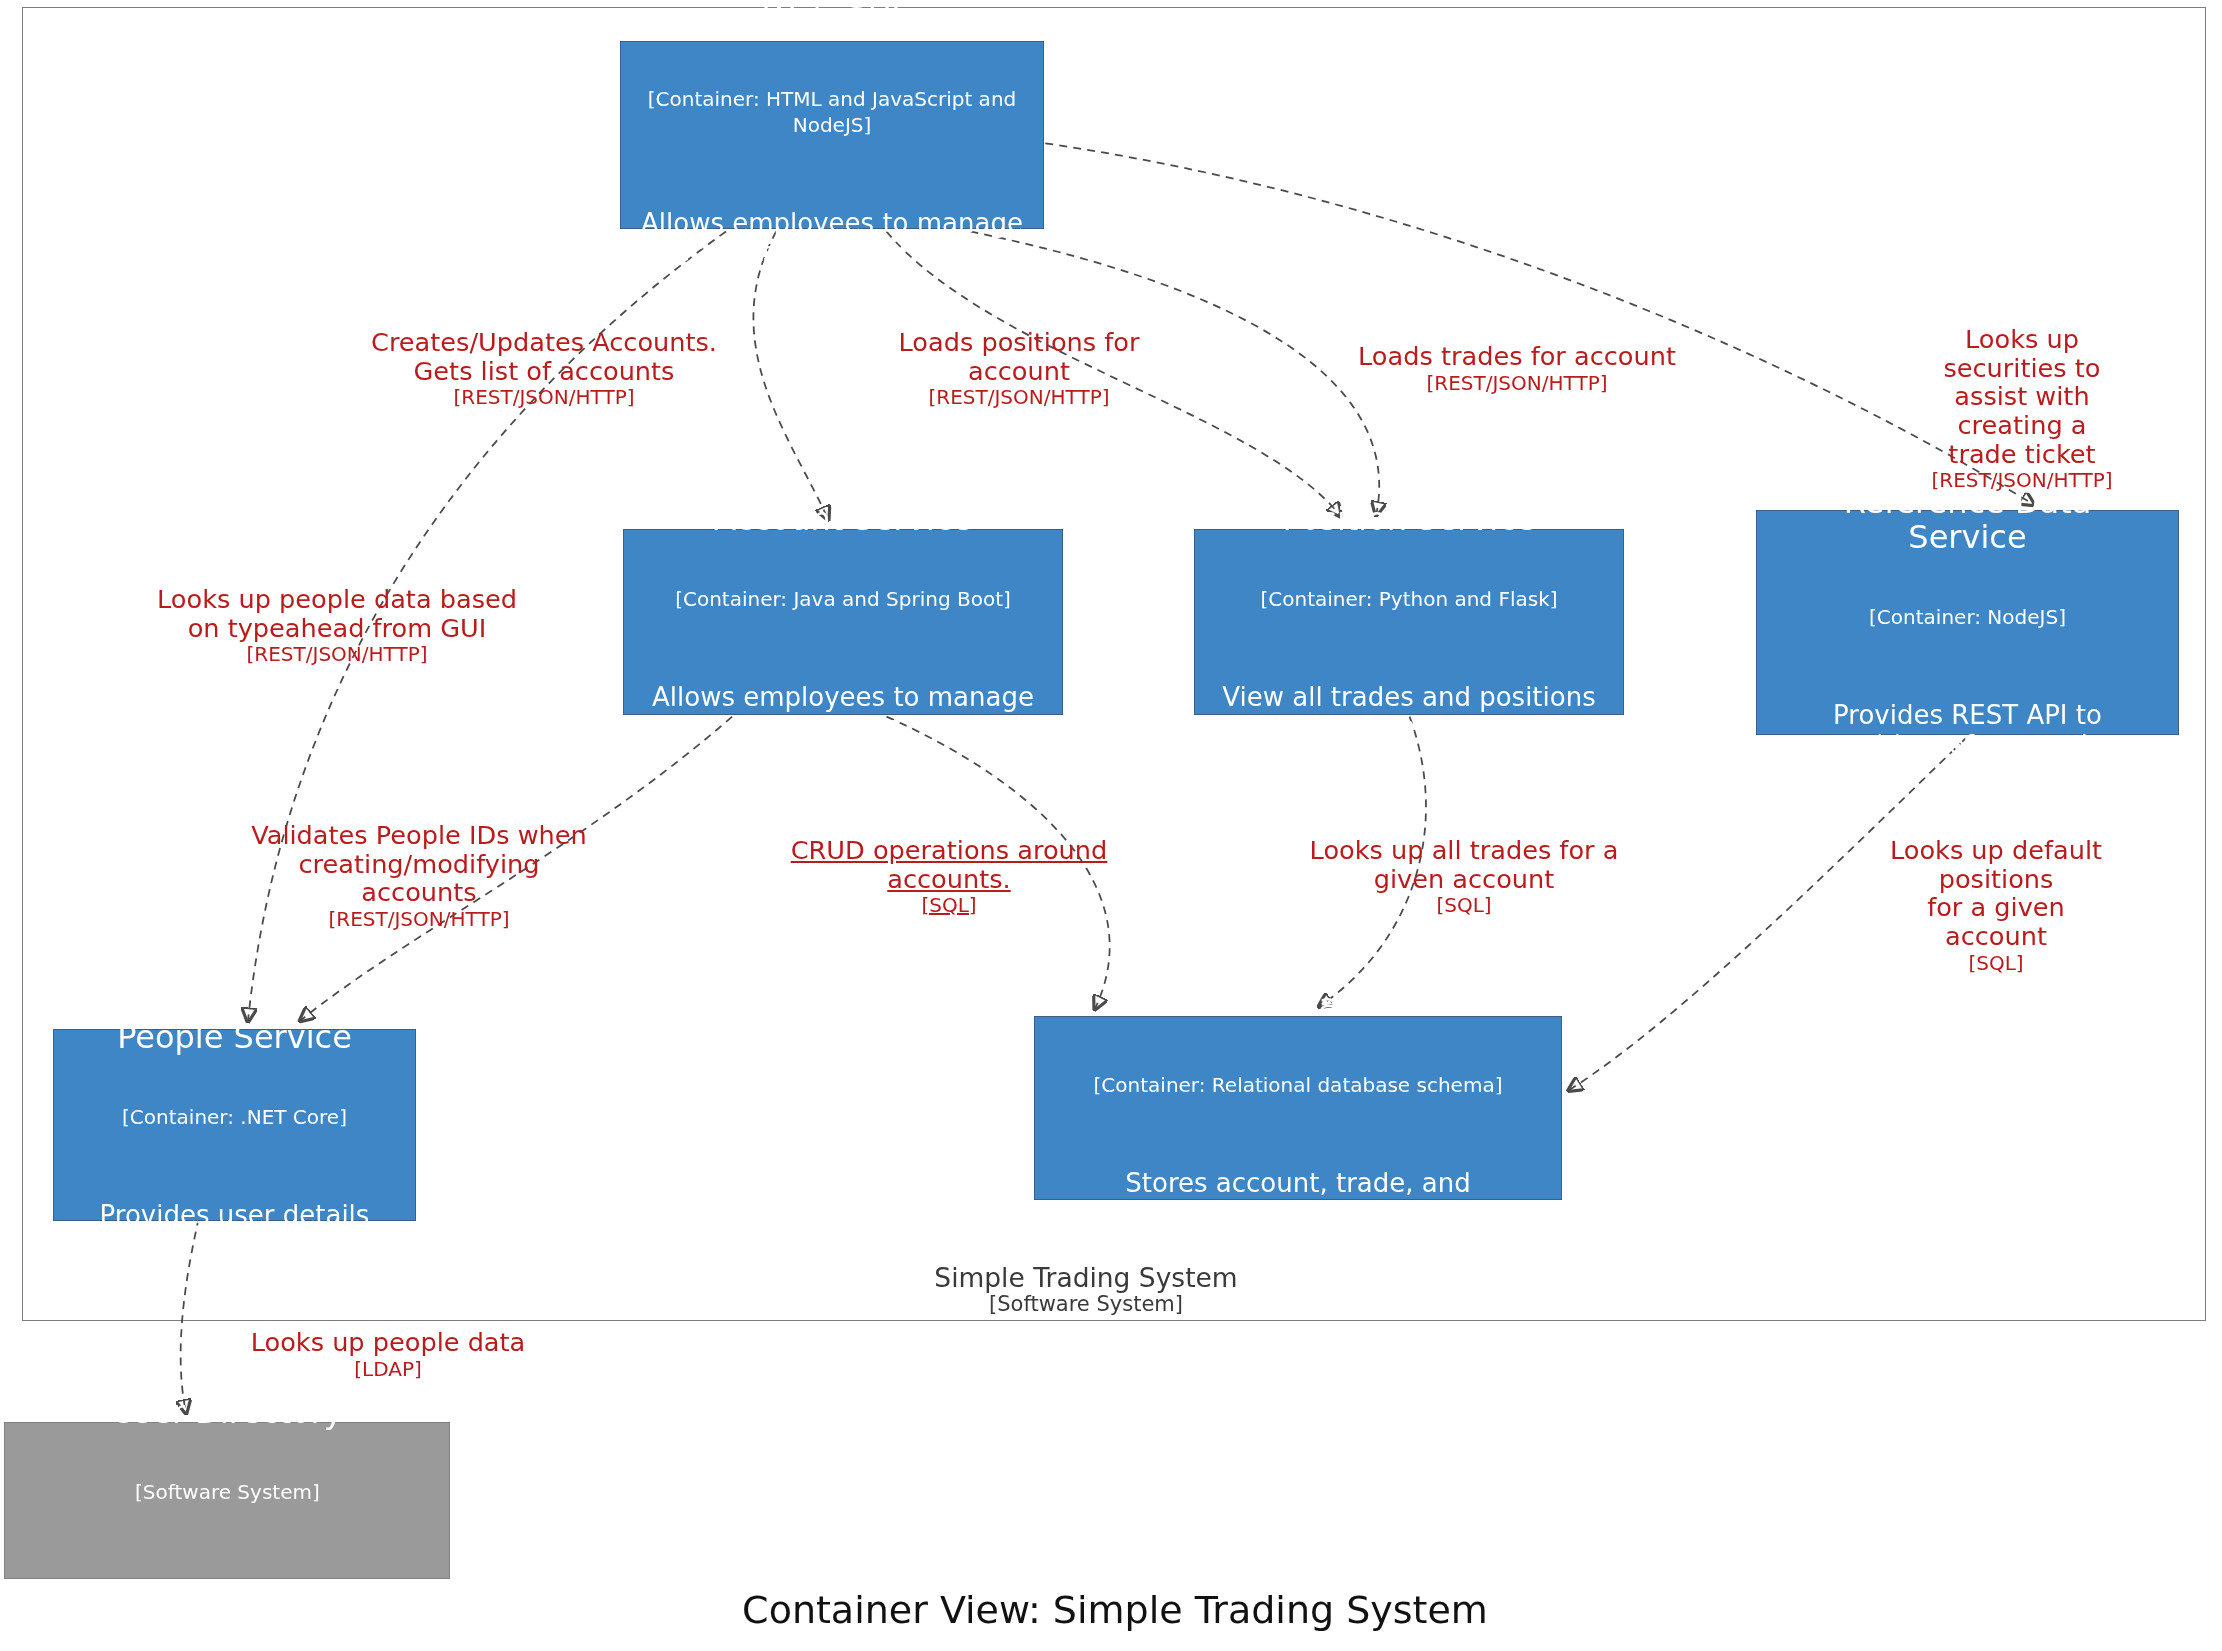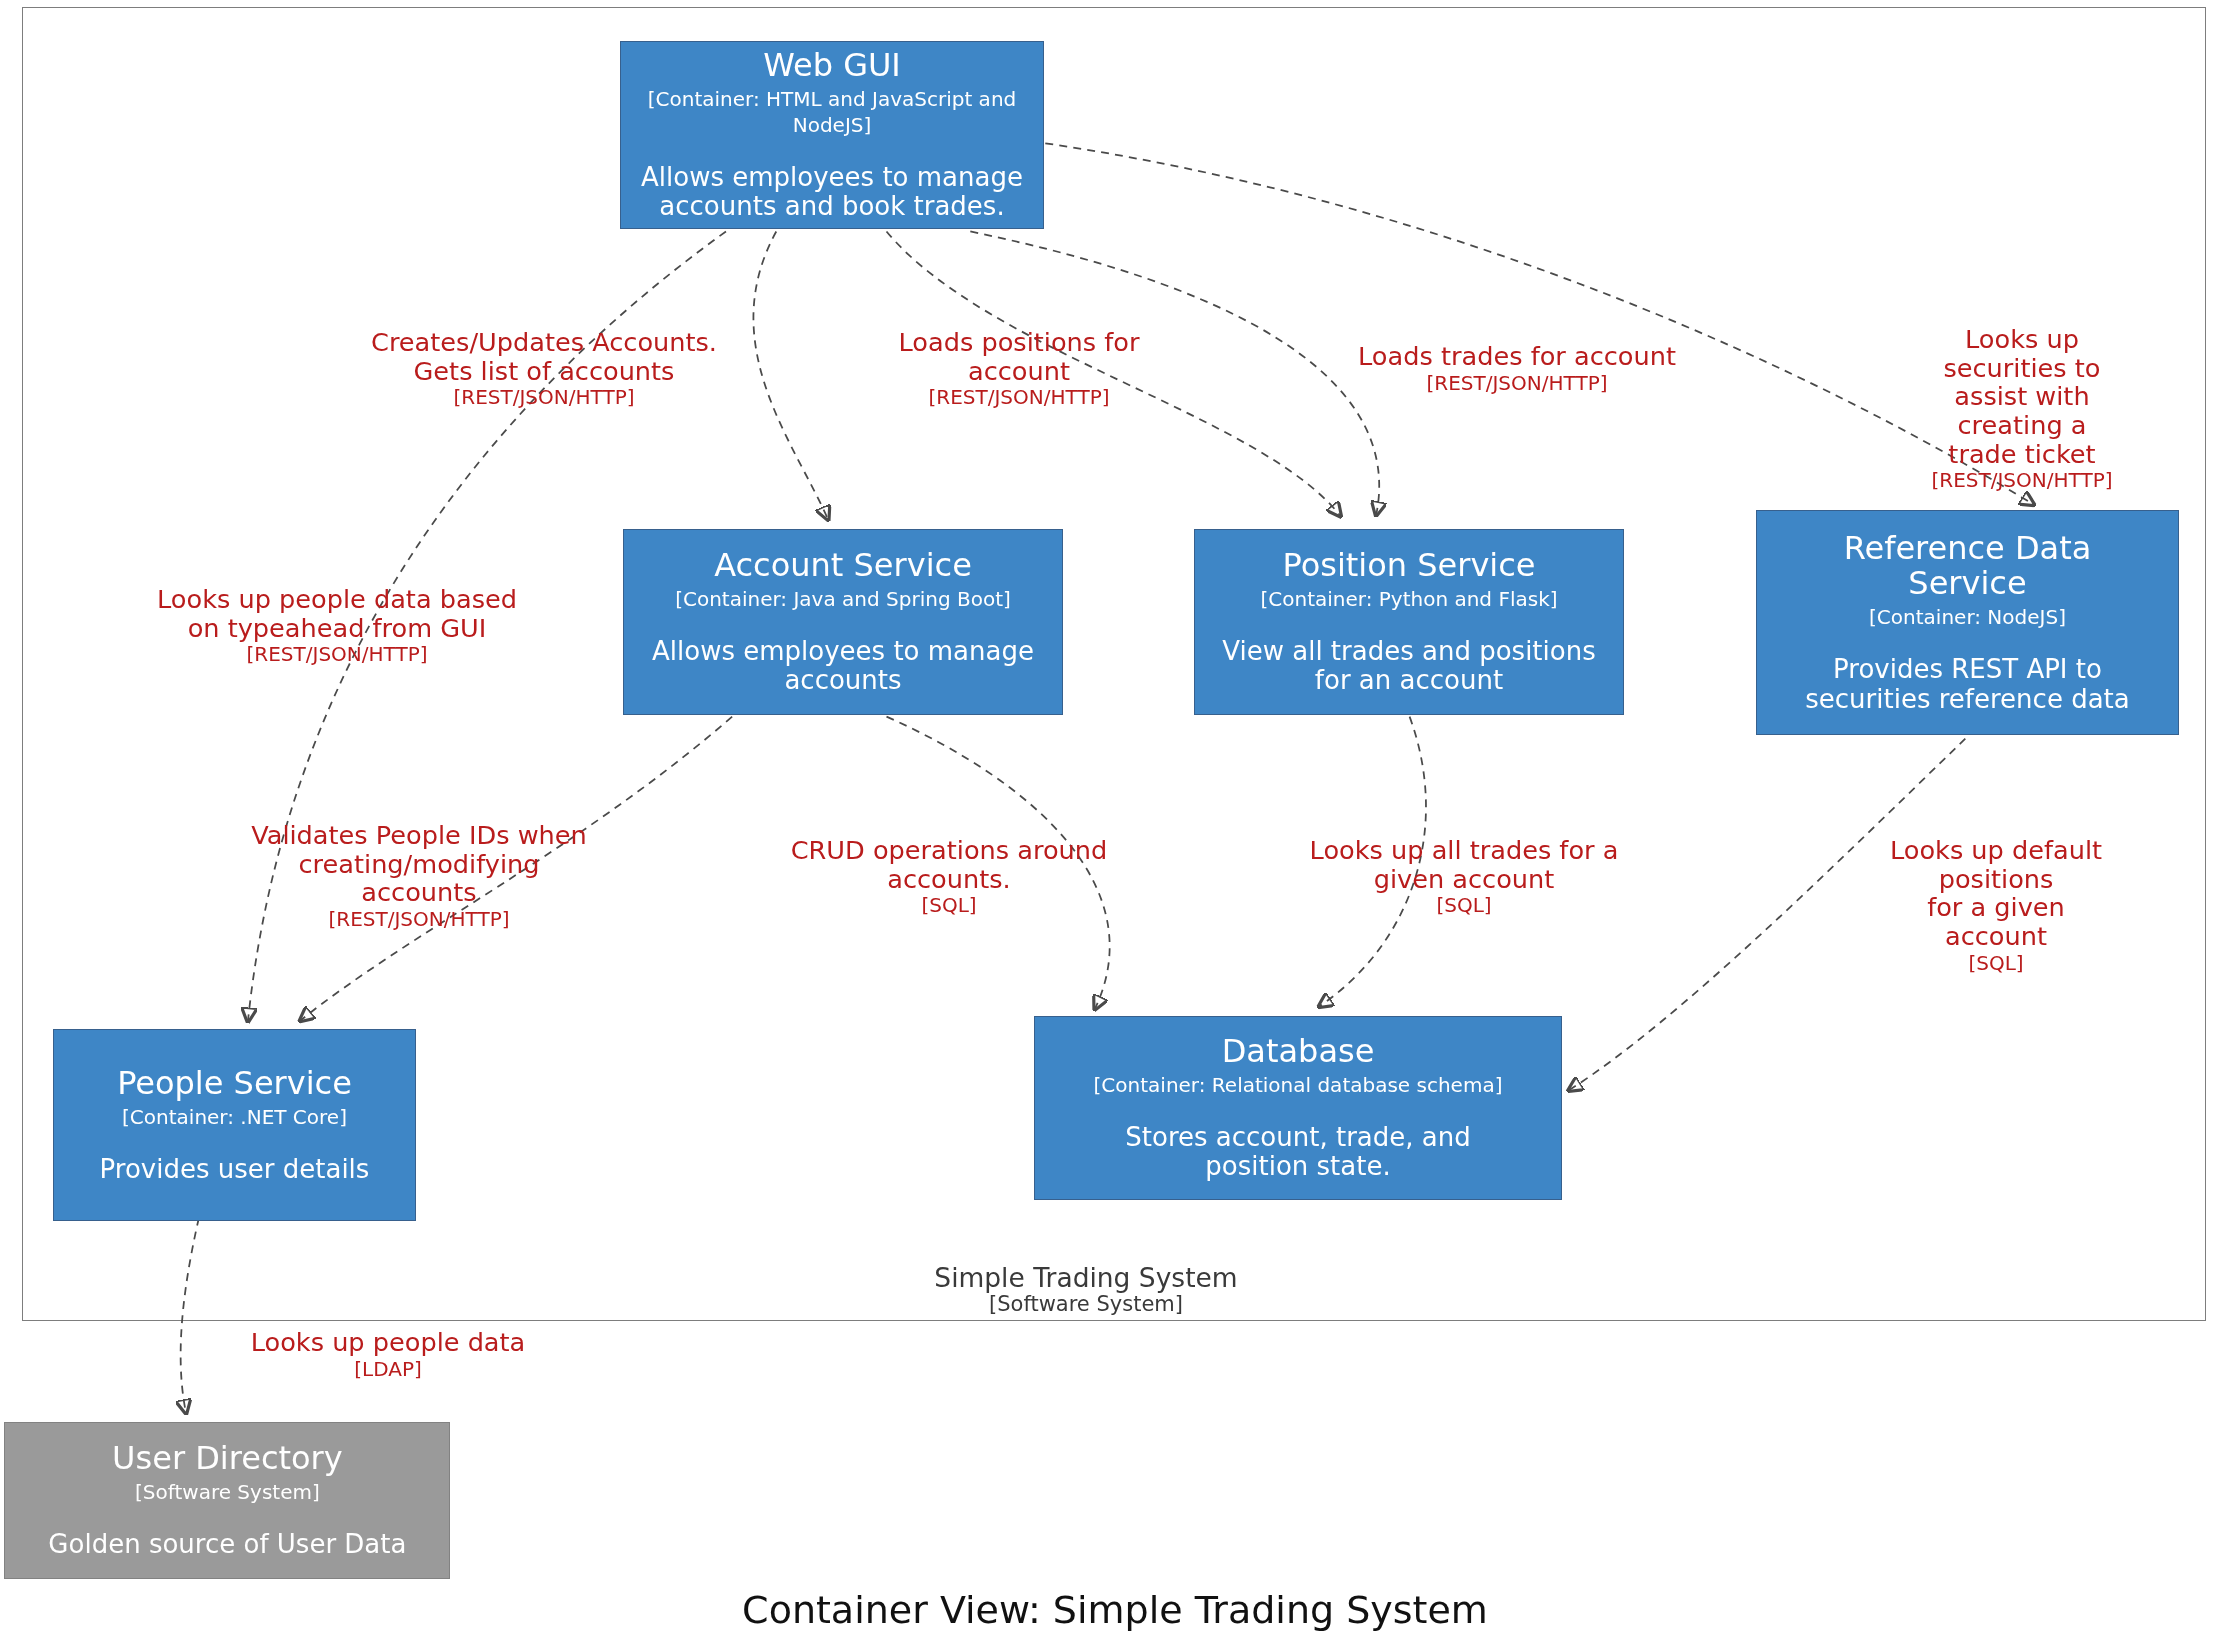--- a/index.html
+++ b/index.html
@@ -8,21 +8,21 @@
     font-family:"DejaVu Sans","Liberation Sans",sans-serif;
     overflow:hidden;
   }
   #boundary{
     position:absolute;left:22px;top:7px;width:2184px;height:1314px;
     border:1.8px solid #7d7d7d;background:#ffffff;box-sizing:border-box;
   }
   .node{
     position:absolute;box-sizing:border-box;
     display:flex;flex-direction:column;justify-content:center;align-items:center;
-    text-align:center;color:#ffffff;padding:5.3px 8.8px;
+    text-align:center;color:#ffffff;padding:5.3px 8.8px;gap:46px;
   }
   .node.container{background:#3e86c6;border:1.8px solid #37608d;}
   .node.external{background:#9a9a9a;border:1.8px solid #828282;}
   .node .ntitle{font-size:32px;line-height:1.12;white-space:pre-line;}
   .node .nmeta{font-size:20px;line-height:1.3;margin-top:1.8px;white-space:pre-line;}
   .node .ndesc{font-size:26px;line-height:1.14;margin-top:25px;white-space:pre-line;}
   .edge-label{
     position:absolute;transform:translateX(-50%);
     text-align:center;color:#b91c1c;
   }
@@ -144,21 +144,21 @@
     <div class="etech">[REST/JSON/HTTP]</div>
   </div>
 
   <div class="edge-label" style="left:419px;top:821px;">
     <div class="etext">Validates People IDs when
 creating/modifying
 accounts</div>
     <div class="etech">[REST/JSON/HTTP]</div>
   </div>
 
-  <div class="edge-label" style="left:949px;top:836px;">
+  <div class="edge-label" style="left:949px;top:836px;text-decoration:underline;">
     <div class="etext">CRUD operations around
 accounts.</div>
     <div class="etech">[SQL]</div>
   </div>
 
   <div class="edge-label" style="left:1464px;top:836px;">
     <div class="etext">Looks up all trades for a
 given account</div>
     <div class="etech">[SQL]</div>
   </div>

